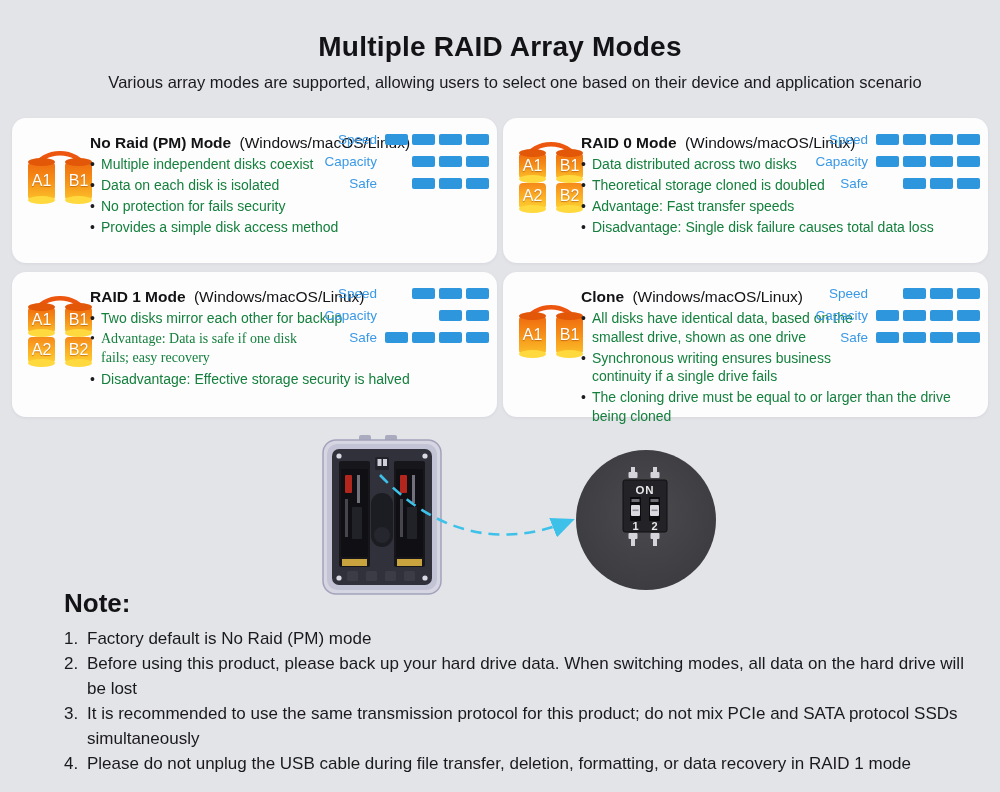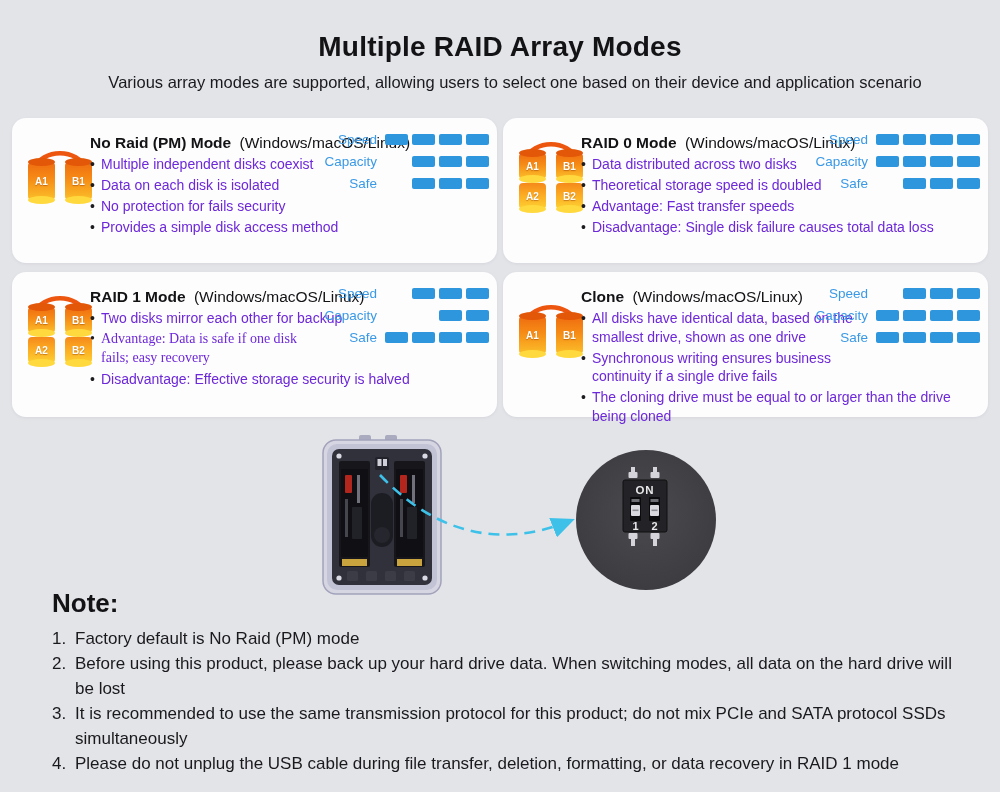--- a/index.html
+++ b/index.html
@@ -19,56 +19,56 @@
   .card-c1 { left:12px;  top:118px; }
   .card-c2 { left:503px; top:118px; }
   .card-c3 { left:12px;  top:272px; }
   .card-c4 { left:503px; top:272px; }
   .card-content { position:absolute; left:78px; top:16px; width:402px; }
   .card-title { font-size:15.5px; color:#131316; white-space:nowrap; }
   .card-title .t-bold { font-weight:700; }
   .card-title .t-os { font-weight:400; margin-left:4px; }
   .feature-list { list-style:none; margin-top:3px; }
   .feature-list li { position:relative; padding-left:11px; font-size:14px;
-                     line-height:18.5px; margin-top:2.5px; color:#6d28d9; }
+                     line-height:18.5px; margin-top:2.5px; color:#15803d; }
   .feature-list li::before { content:'•'; position:absolute; left:0; top:0; color:#1d1d21; }
   .card-c3 .feature-list li:nth-child(2) { max-width:235px;font-family:Liberation Serif, serif; }
   .card-c4 .feature-list li:nth-child(1) { max-width:295px; }
   .card-c4 .feature-list li:nth-child(2) { max-width:295px; }
   .card-c4 .feature-list li:nth-child(3) { max-width:392px; }
   
   .bars { position:absolute; top:13px; right:8px; }
   .bar-row { display:flex; align-items:center; height:16px; margin-bottom:6px; justify-content:flex-end; }
   .bar-label { color:#3a99e6; font-size:13.5px; font-weight:500; margin-right:8px; }
   .slots { display:flex; gap:4px; }
   .seg { width:23px; height:11px; border-radius:2px; background:transparent; }
   .seg.filled { background:#2e96dc; }
   
   .disk-group { position:absolute; left:15px; width:66px; }
   .card.single  .disk-group { top:44px; }
   .card.stacked .disk-group { top:35px; }
   .arc { position:absolute; top:-17px; left:0; }
   .disk-cols { display:flex; gap:10px; justify-content:center; position:relative; }
   .cyl { position:relative; width:27px; display:flex; align-items:center; justify-content:center;
-         color:#fff; font-weight:700; font-size:10px; text-shadow:0 1px 1px rgba(140,50,0,.45);
+         color:#fff; font-weight:400; font-size:16px; text-shadow:0 1px 1px rgba(140,50,0,.45);
          background:linear-gradient(180deg,#ef6c10 0%,#f68c16 45%,#fbbf2a 100%); border-radius:4px; }
   .card.single .cyl { height:38px; }
   .card.stacked .cyl { height:26px; }
   .cyl::before { content:''; position:absolute; top:-4px; left:0; right:0; height:8px;
                  border-radius:50%; background:#e25708; }
   .cyl::after  { content:''; position:absolute; bottom:-4px; left:0; right:0; height:8px;
                  border-radius:50%; background:#ffd93e; }
   .cyl + .cyl { margin-top:4px; background:linear-gradient(180deg,#f5891b 0%,#fcae23 50%,#fdd032 100%); }
   .cyl + .cyl::before { display:none; }
   
   .enclosure   { position:absolute; left:314px; top:435px; }
   .zoom-circle { position:absolute; left:575px; top:449px; }
   .zoom-arrow  { position:absolute; left:368px; top:463px; }
   
-  .note { position:absolute; left:52px; top:588px; width:900px; color:#1a1a1d; }
+  .note { position:absolute; left:64px; top:588px; width:900px; color:#1a1a1d; }
   .note-heading { font-size:26px; font-weight:800; margin-bottom:7px; color:#131316; }
   .note-item { display:flex; font-size:17px; line-height:25px; }
   .note-num  { flex:none; width:23px; }
   .note-text { flex:1; }
 </style>
 </head>
 <body>
 
 <div class="page">
 
@@ -148,21 +148,21 @@
           </div>
         </div>
     </div>
     <div class="card-content">
       <div class="card-title">
         <span class="t-bold">RAID 0 Mode</span>
         <span class="t-os">(Windows/macOS/Linux)</span>
       </div>
       <ul class="feature-list">
         <li>Data distributed across two disks</li>
-        <li>Theoretical storage speed is doubled</li>
+        <li>Theoretical storage cloned is doubled</li>
         <li>Advantage: Fast transfer speeds</li>
         <li>Disadvantage: Single disk failure causes total data loss</li>
       </ul>
     </div>
     <div class="bars">
       <div class="bar-row">
         <span class="bar-label">Speed</span>
         <span class="slots">
             <span class="seg filled"></span>
             <span class="seg filled"></span>

